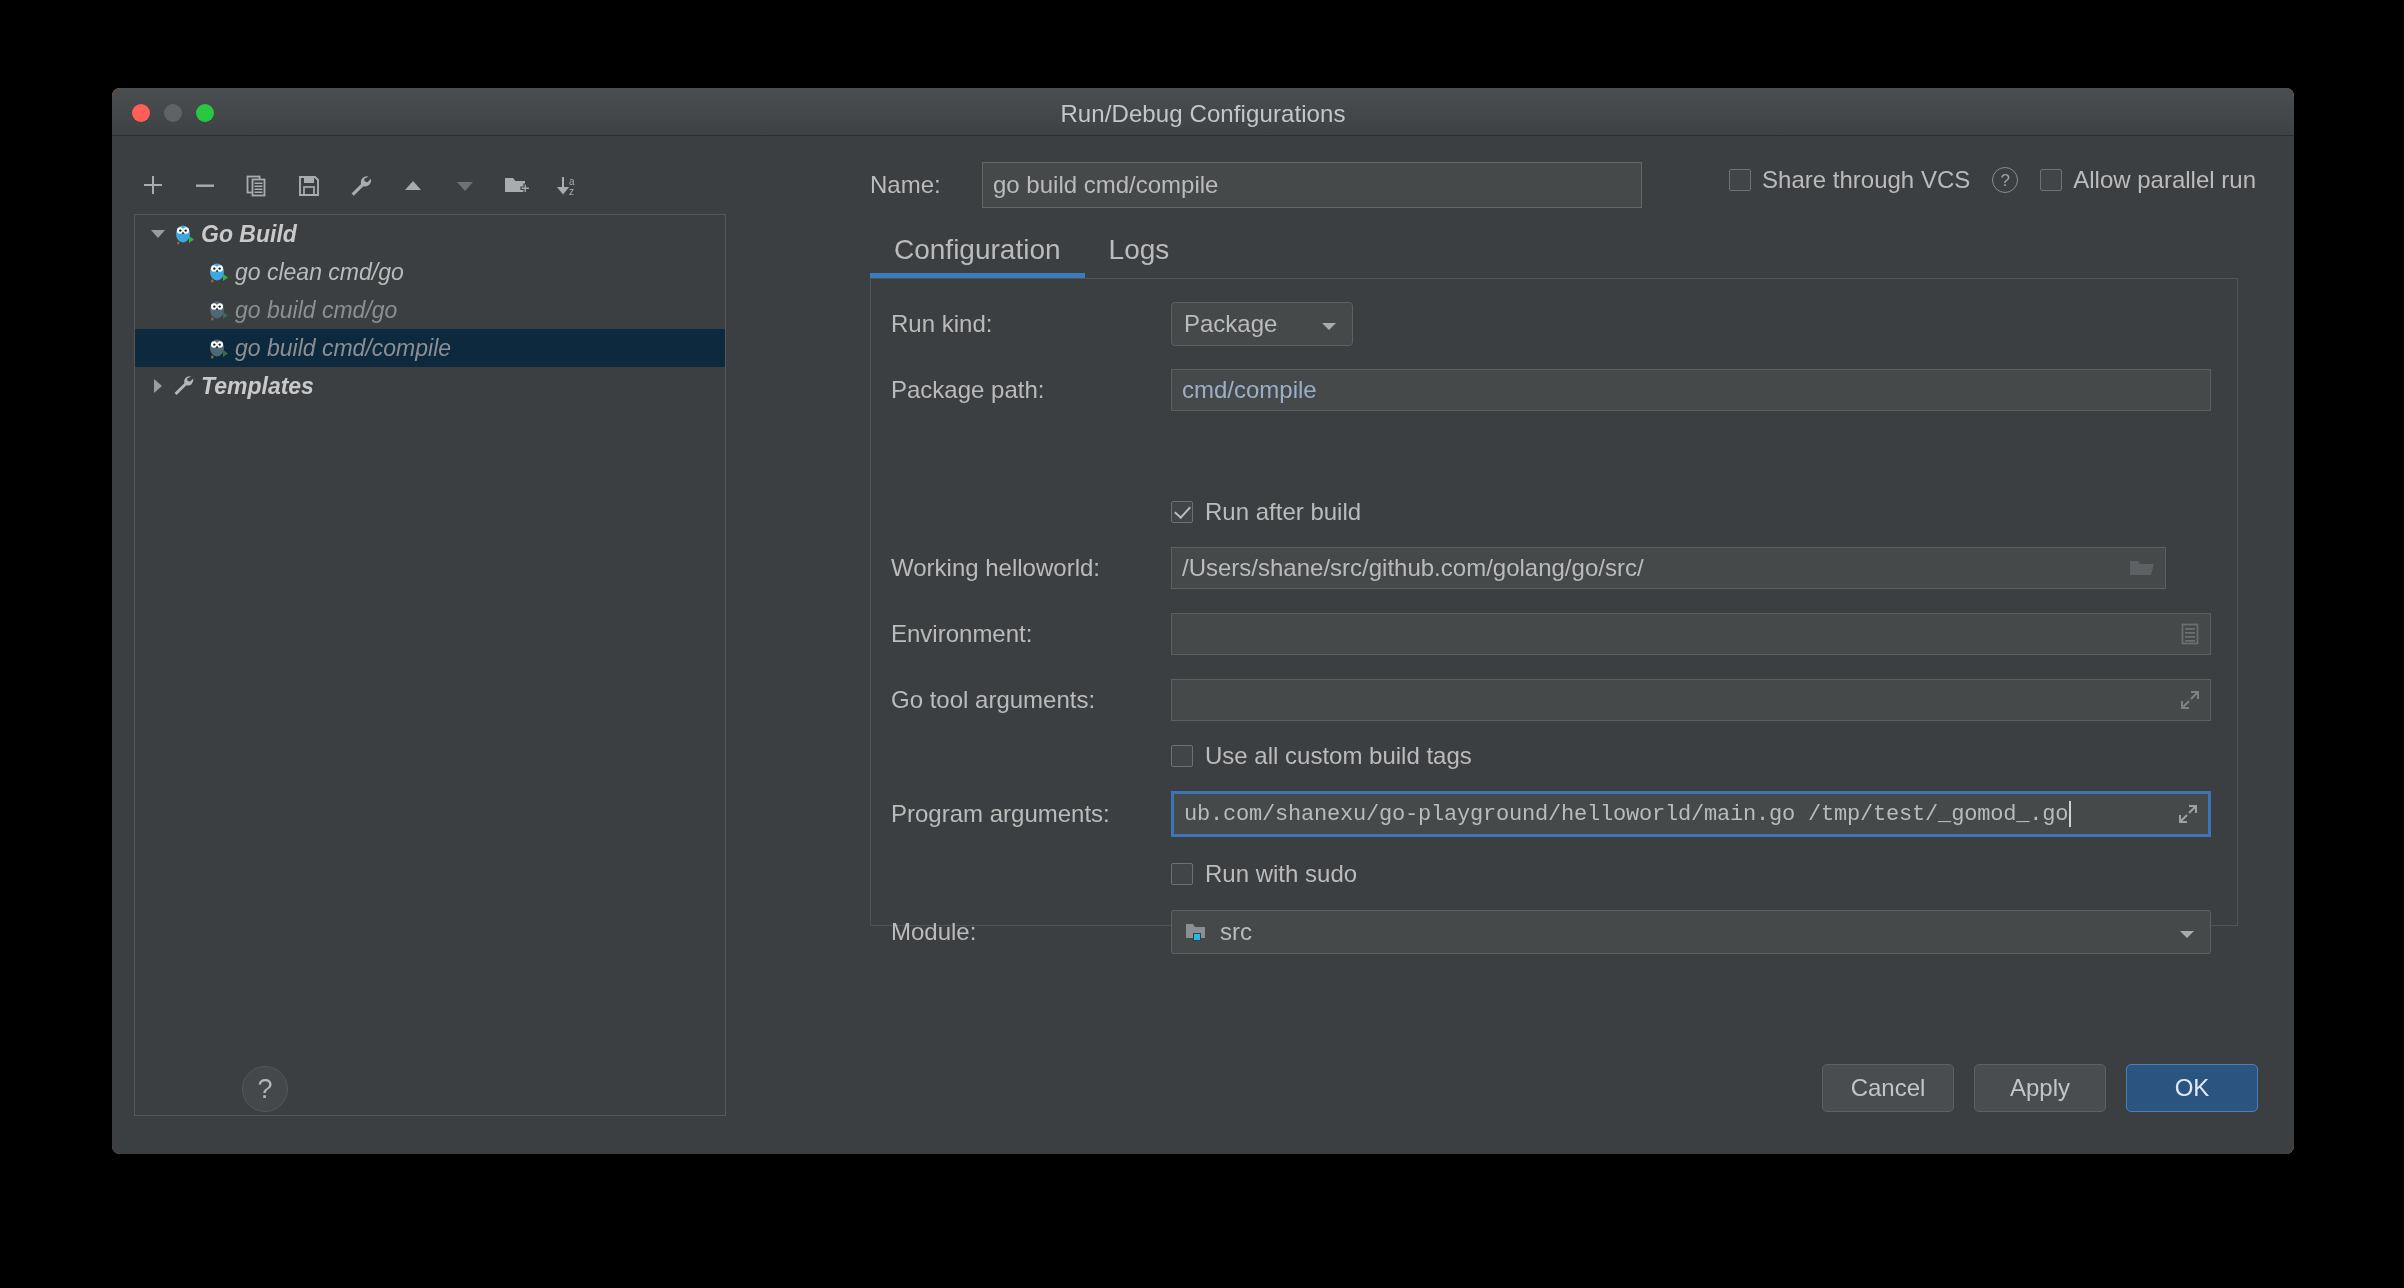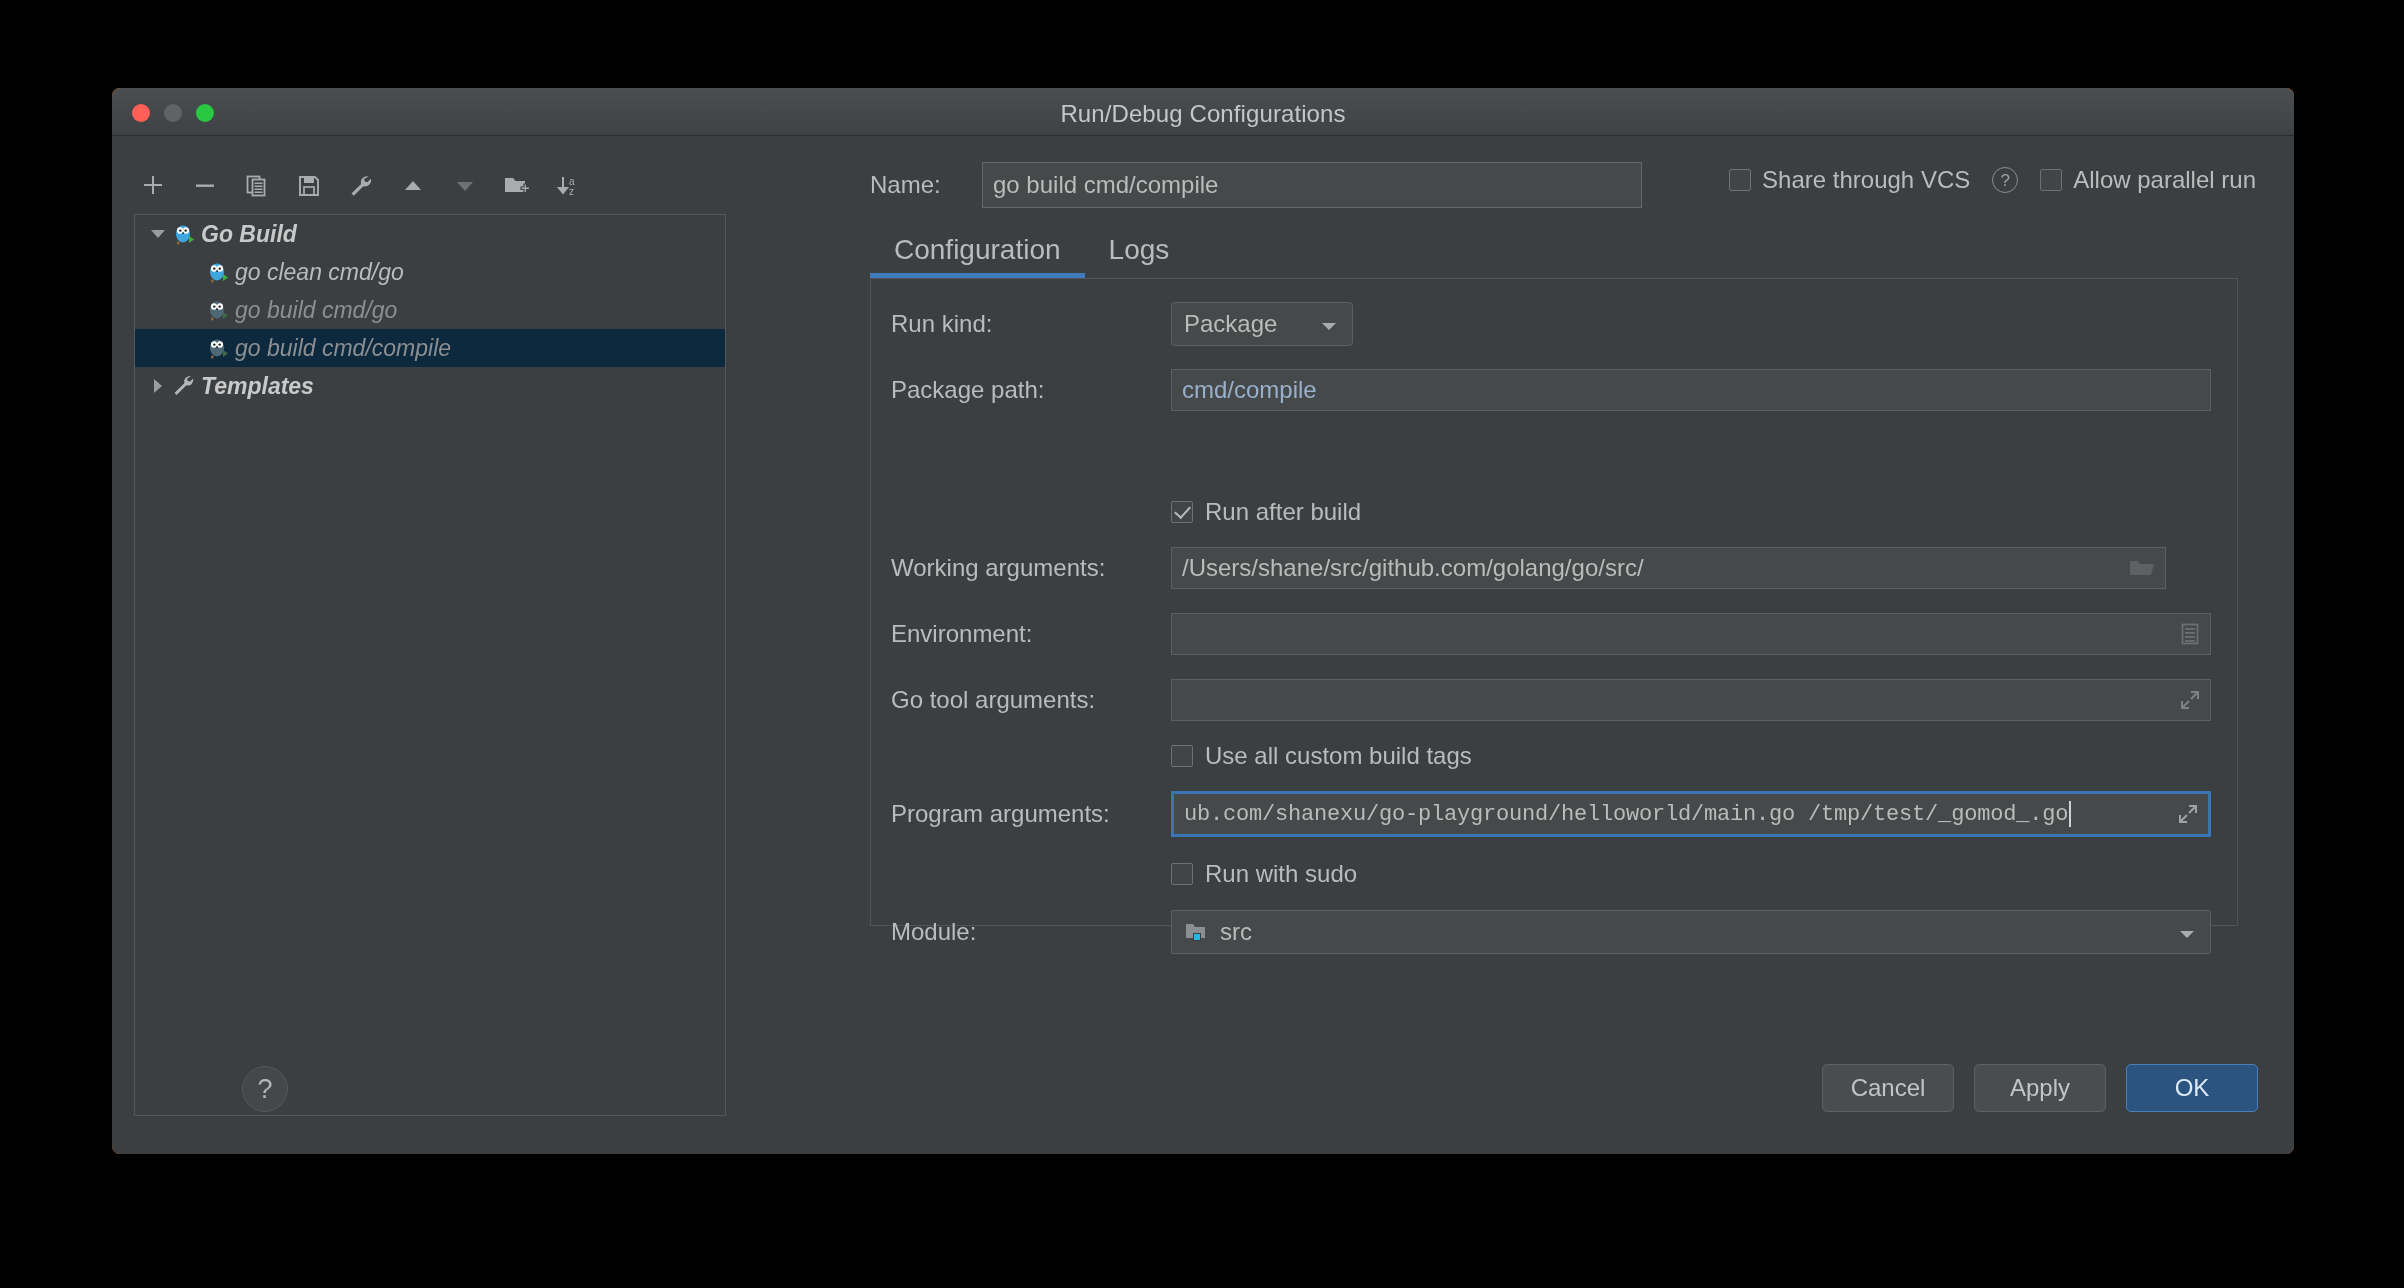--- a/index.html
+++ b/index.html
@@ -508,21 +508,21 @@
 
 
         <div class="row" style="top:210px;">
           <div class="ctl inline-chk">
             <div class="chk checked"></div>
             <span>Run after build</span>
           </div>
         </div>
 
         <div class="row" style="top:266px;">
-          <div class="lbl">Working arguments:</div>
+          <div class="lbl">Working helloworld:</div>
           <div class="ctl txt txt-ellip" style="width:995px;">
             <span>/Users/shane/src/github.com/golang/go/src/</span>
             <span class="ficon">
               <svg width="30" height="24" viewBox="0 0 30 24">
                   <path d="M3 5h8l2 3h14l-3 11H3z" fill="#5d6163"></path>
                 </svg>
             </span>
           </div>
         </div>
 

